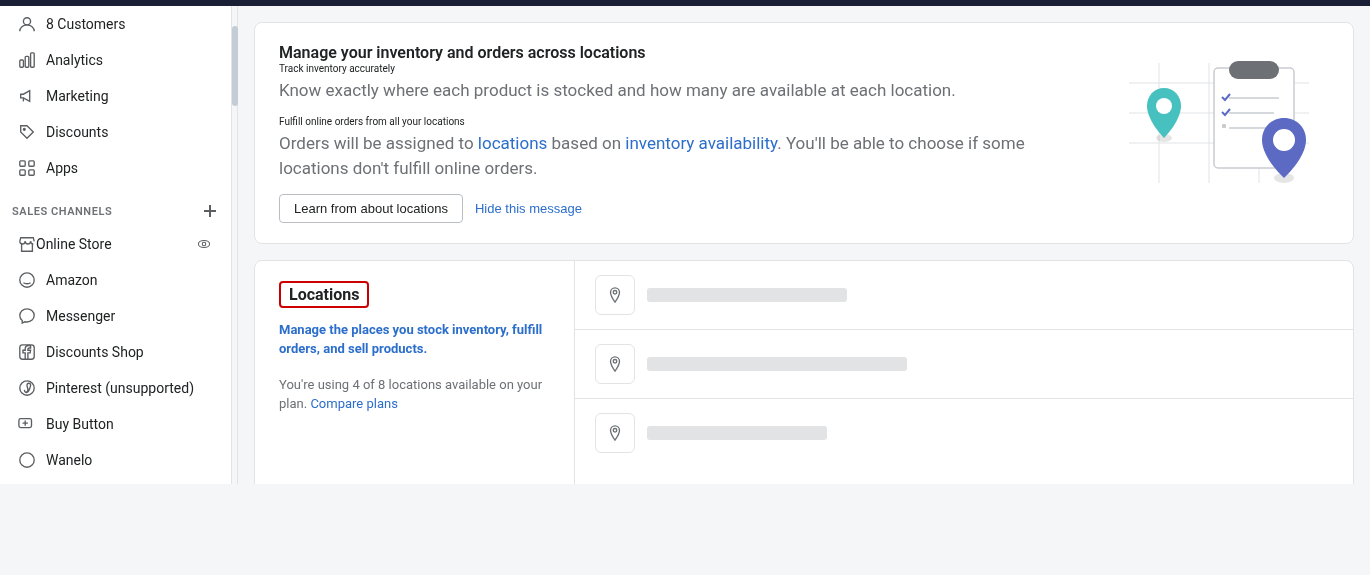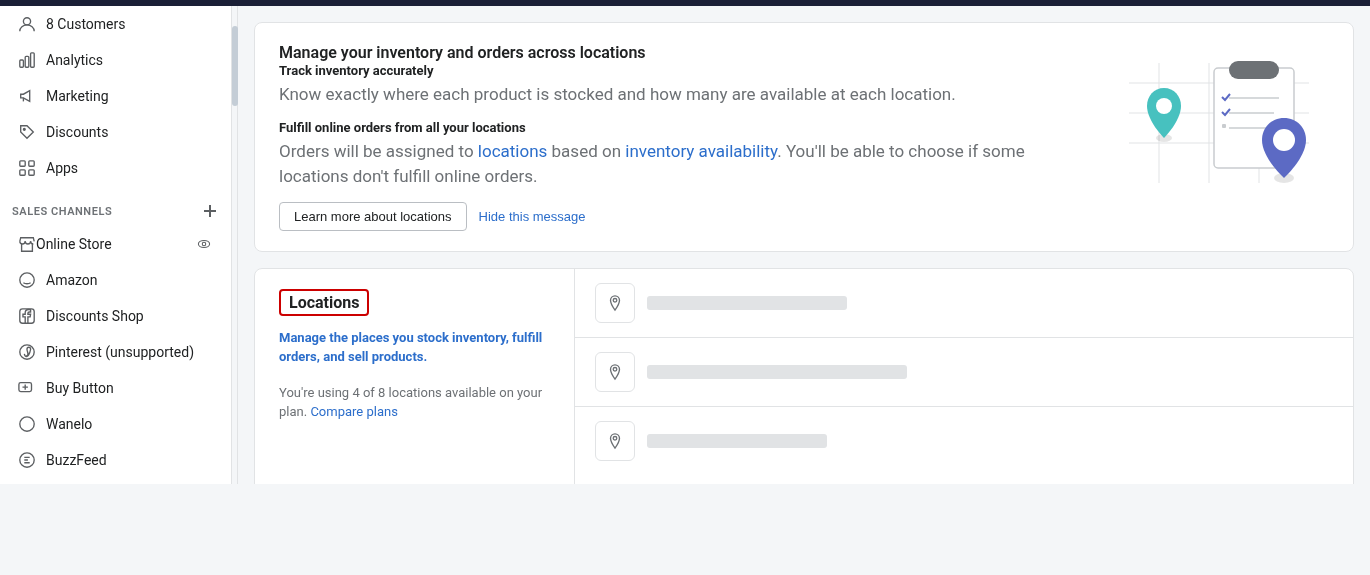--- a/index.html
+++ b/index.html
@@ -119,22 +119,22 @@
       align-items: flex-start;
     }
     .info-banner-text { flex: 1; }
     .info-banner-title {
       font-size: 16px;
       font-weight: 600;
       color: #202223;
       margin-bottom: 1px;
     }
     .info-banner-section-title {
-      font-size: 13px;
-      font-weight: 700;
+      font-size: 10px;
+      font-weight: 400;
       color: #202223;
       margin-bottom: 4px;
     }
     .info-banner-desc {
       font-size: 17px;
       color: #6d7175;
       margin-bottom: 12px;
       line-height: 1.5;
     }
     .info-banner-desc a { color: #2c6ecb; text-decoration: none; }
@@ -341,20 +341,28 @@
       <div class="sidebar-item">
         <span class="sidebar-icon">
           <svg width="18" height="18" viewBox="0 0 20 20" fill="none" stroke="#5c5f62" stroke-width="1.5">
             <circle cx="10" cy="10" r="8"></circle>
             <path d="M6 13c2 1.5 6 1.5 8 0" stroke="#5c5f62" stroke-width="1.5"></path>
           </svg>
         </span>
         <span>Amazon</span>
       </div>
 
+      <div class="sidebar-item">
+        <span class="sidebar-icon">
+          <svg width="18" height="18" viewBox="0 0 20 20" fill="none" stroke="#5c5f62" stroke-width="1.5">
+            <path d="M10 2C5.6 2 2 5.3 2 9.4c0 2.2 1 4.1 2.7 5.5v3.1l2.9-1.6c.8.2 1.6.3 2.4.3 4.4 0 8-3.3 8-7.4C18 5.3 14.4 2 10 2z"></path>
+          </svg>
+        </span>
+        <span>Messenger</span>
+      </div>
 
       <div class="sidebar-item">
         <span class="sidebar-icon">
           <svg width="18" height="18" viewBox="0 0 20 20" fill="none" stroke="#5c5f62" stroke-width="1.5">
             <rect x="2" y="2" width="16" height="16" rx="3"></rect>
             <path d="M11 18v-7h2.5l.5-3H11V7c0-.8.4-1.5 1.5-1.5H14V3s-1-.2-2.3-.2C9.4 2.8 8 4.2 8 6.5V8H5.5v3H8v7"></path>
           </svg>
         </span>
         <span>Discounts Shop</span>
       </div>
@@ -426,21 +434,21 @@
           <div class="info-banner-desc">
             Know exactly where each product is stocked and how many are available at each location.
           </div>
 
           <div class="info-banner-section-title">Fulfill online orders from all your locations</div>
           <div class="info-banner-desc">
             Orders will be assigned to <a href="#">locations</a> based on <a href="#">inventory availability</a>. You'll be able to choose if some locations don't fulfill online orders.
           </div>
 
           <div class="info-banner-actions">
-            <button class="btn-outline">Learn more about locations</button>
+            <button class="btn-outline">Learn from about locations</button>
             <button class="btn-link">Hide this message</button>
           </div>
         </div>
 
         <div class="illustration">
           <svg width="220" height="160" viewBox="0 0 220 160">
 
             <line x1="20" y1="40" x2="200" y2="40" stroke="#e1e3e5" stroke-width="1"></line>
             <line x1="20" y1="70" x2="200" y2="70" stroke="#e1e3e5" stroke-width="1"></line>
             <line x1="20" y1="100" x2="200" y2="100" stroke="#e1e3e5" stroke-width="1"></line>

